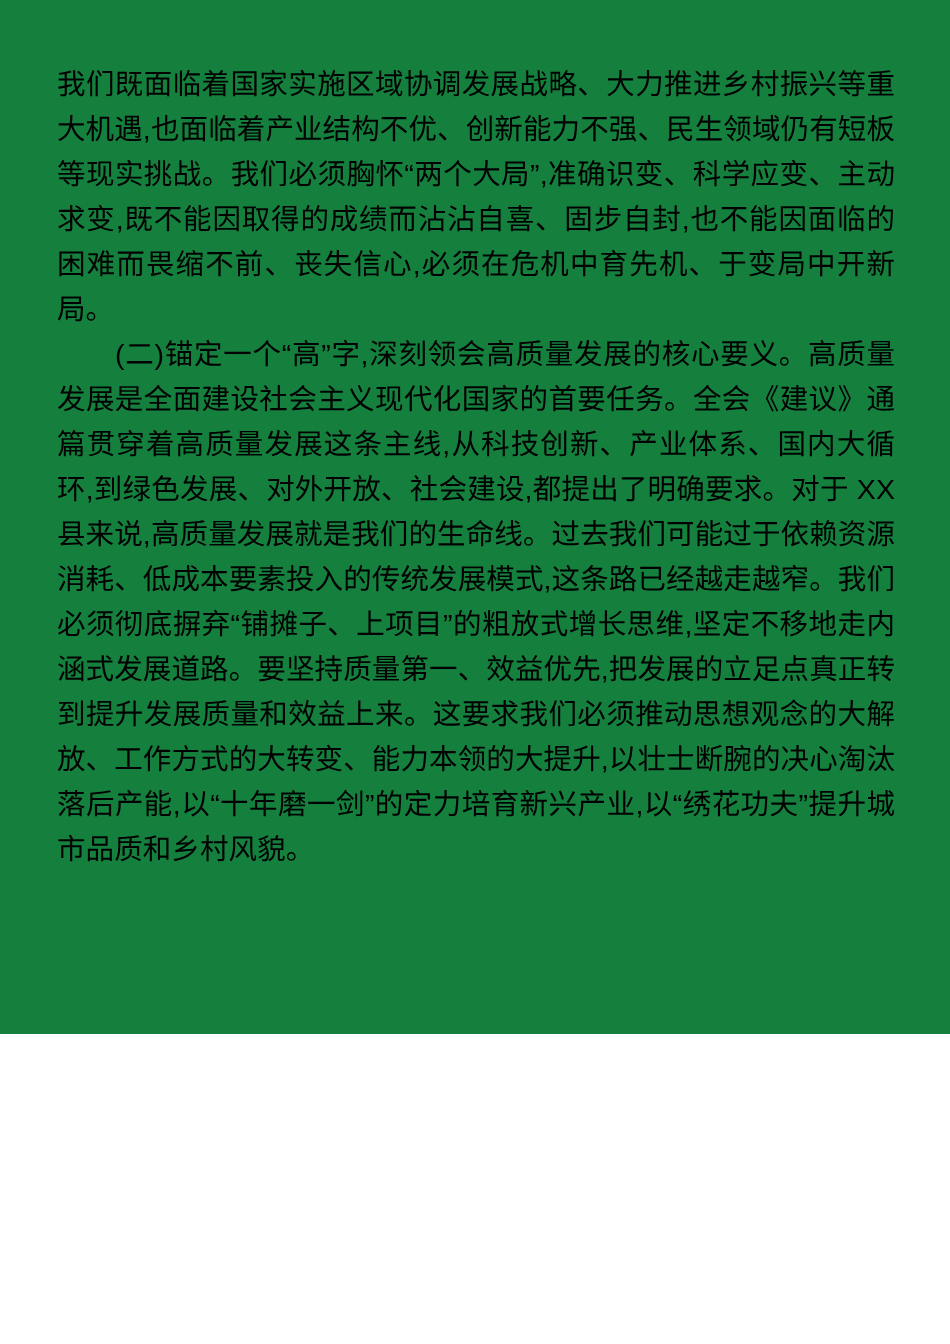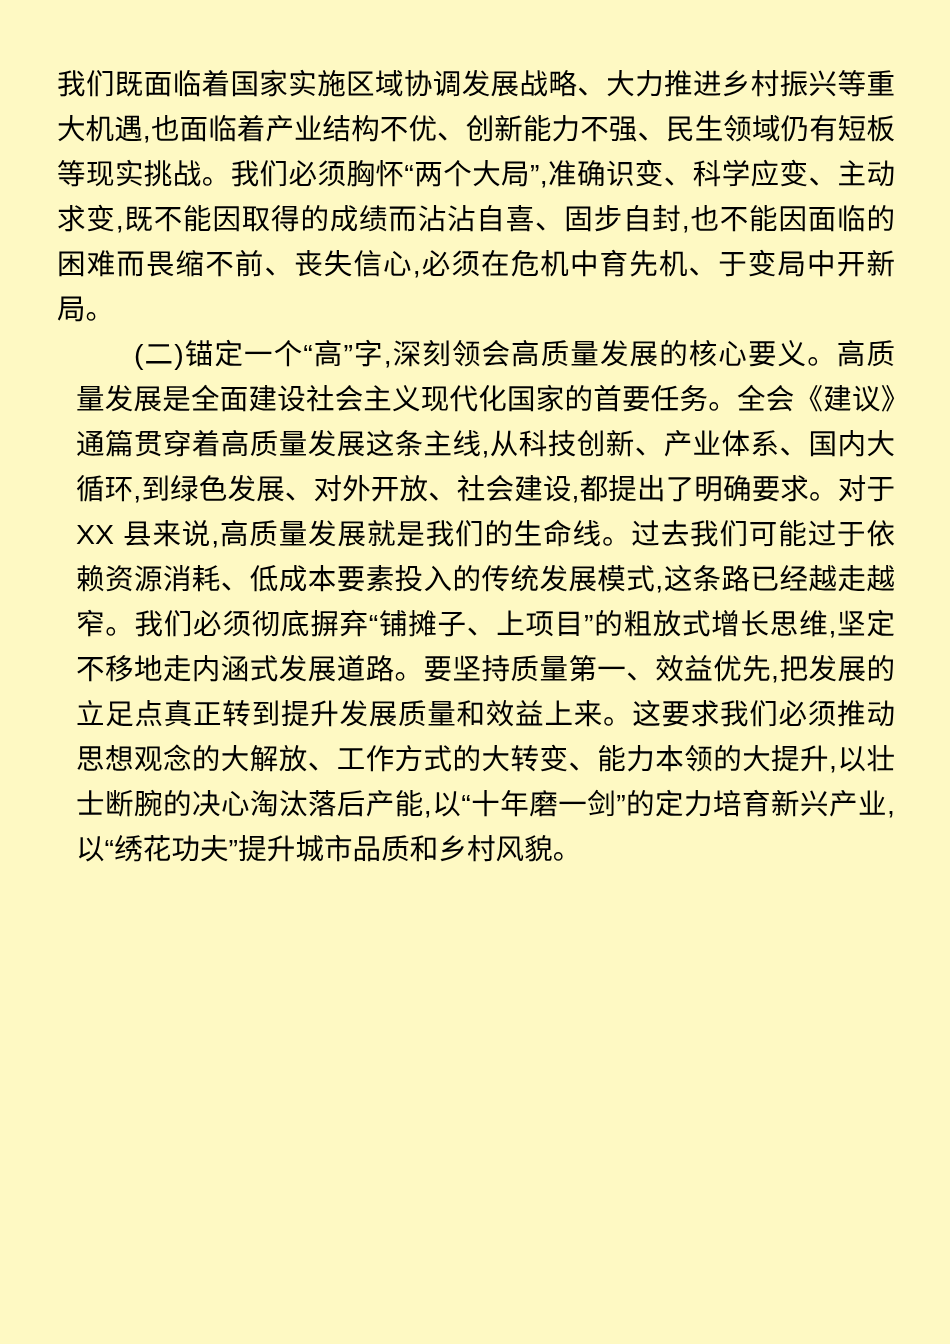--- a/index.html
+++ b/index.html
@@ -5,22 +5,22 @@
 <style>
   html, body {
     margin: 0;
     padding: 0;
     background: #ffffff;
   }
 
   .page {
     position: relative;
     width: 950px;
-    height: 1344px;
-    background: #fef9c3;
+    height: 1034px;
+    background: #15803d;
     margin: 0 auto;
     overflow: hidden;
     box-sizing: border-box;
   }
 
   .doc-body {
     position: absolute;
     left: 57px;
     top: 62px;
     width: 838px;
@@ -36,21 +36,20 @@
     letter-spacing: 0.1px;
     margin: 0 0 0 0;
     word-break: break-all;
     text-indent: 0;
     font-weight: 400;
     -webkit-font-smoothing: none;
   }
 
   .para.indent {
     text-indent: 58px;
-    margin-left: 19px;
   }
 
   
   .para + .para.indent {
     margin-top: 0px;
   }
 </style>
 </head>
 <body>
 

